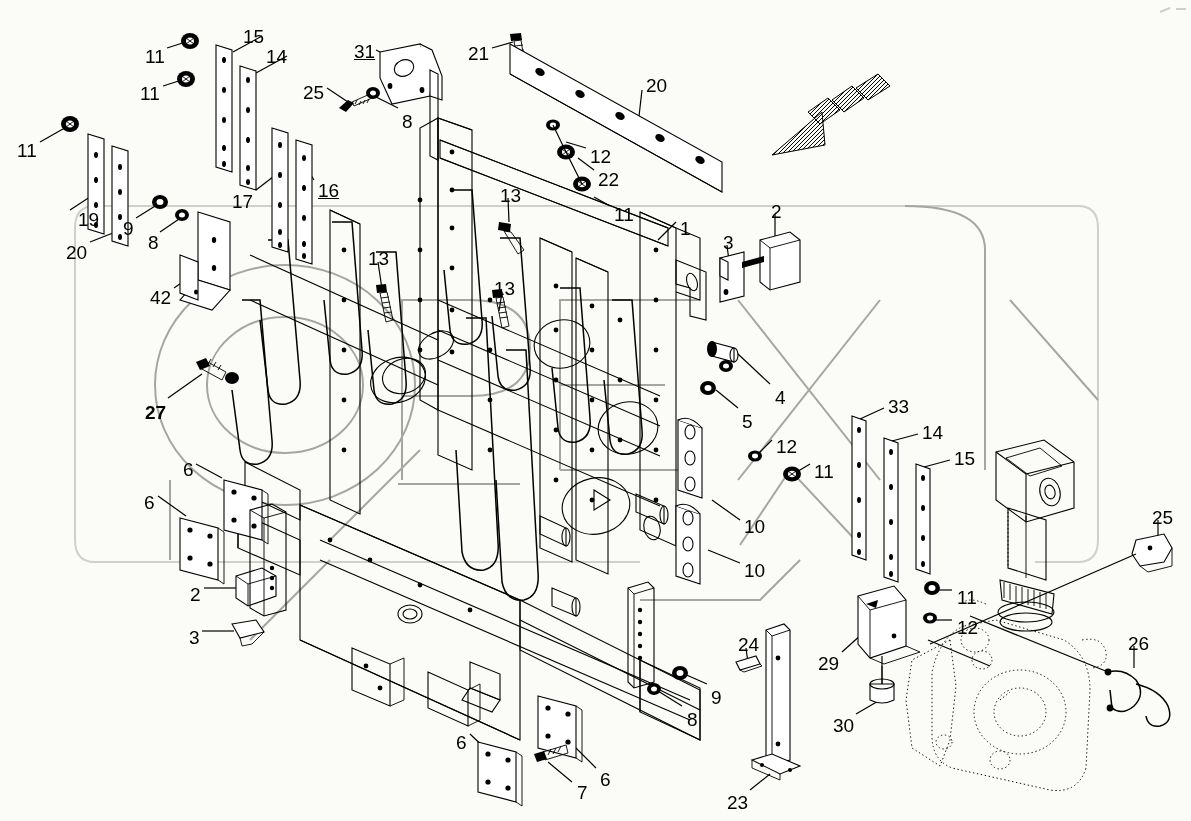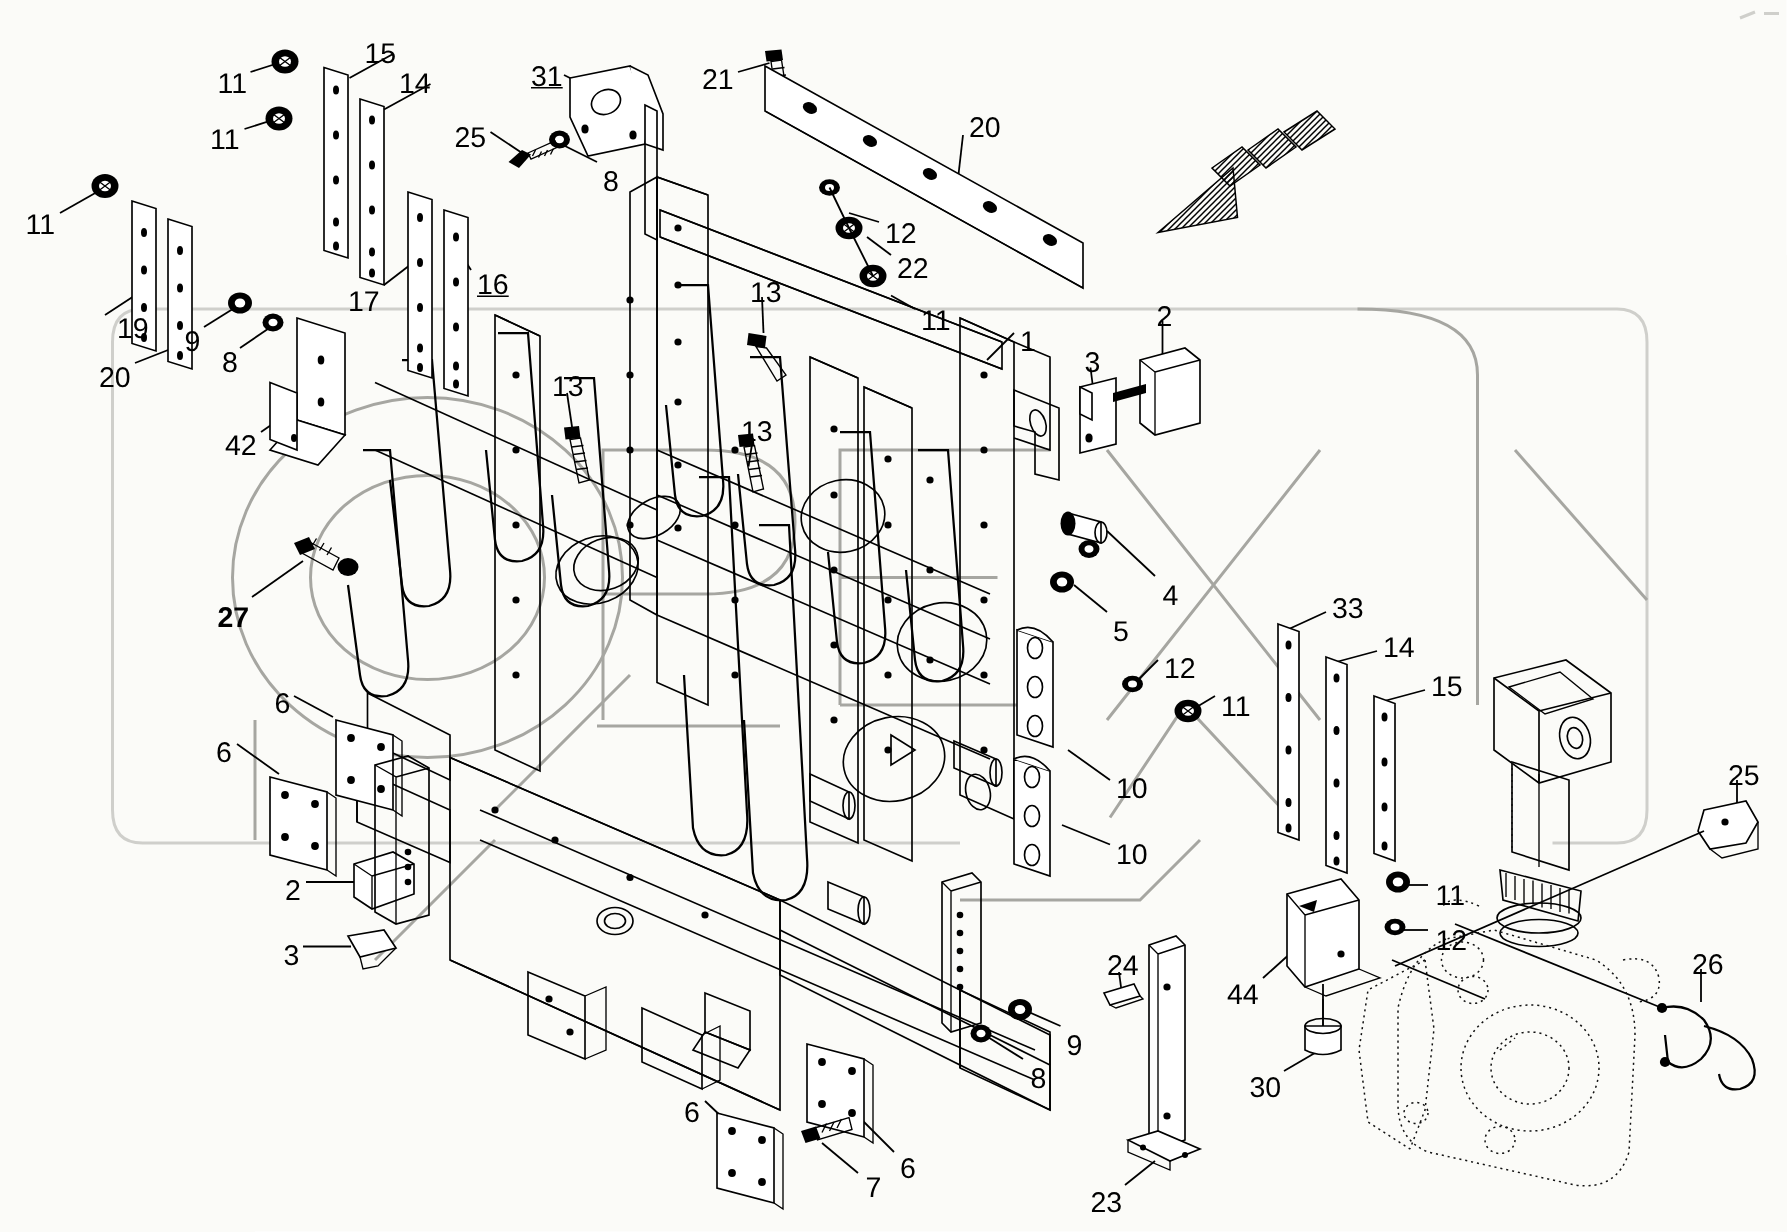--- a/index.html
+++ b/index.html
@@ -714,21 +714,21 @@
       <div class="callout" style="left: 183px; top: 460px;">6</div>
       <div class="callout" style="left: 144px; top: 493px;">6</div>
       <div class="callout" style="left: 744px; top: 517px;">10</div>
       <div class="callout" style="left: 744px; top: 561px;">10</div>
       <div class="callout" style="left: 190px; top: 585px;">2</div>
       <div class="callout" style="left: 957px; top: 588px;">11</div>
       <div class="callout" style="left: 957px; top: 618px;">12</div>
       <div class="callout" style="left: 189px; top: 628px;">3</div>
       <div class="callout" style="left: 1128px; top: 634px;">26</div>
       <div class="callout" style="left: 738px; top: 635px;">24</div>
-      <div class="callout" style="left: 818px; top: 654px;">44</div>
+      <div class="callout" style="left: 818px; top: 654px;">29</div>
       <div class="callout" style="left: 711px; top: 688px;">9</div>
       <div class="callout" style="left: 687px; top: 710px;">8</div>
       <div class="callout" style="left: 833px; top: 716px;">30</div>
       <div class="callout" style="left: 456px; top: 733px;">6</div>
       <div class="callout" style="left: 600px; top: 770px;">6</div>
       <div class="callout" style="left: 577px; top: 783px;">7</div>
       <div class="callout" style="left: 727px; top: 793px;">23</div>
     </div>
 
 </div>

